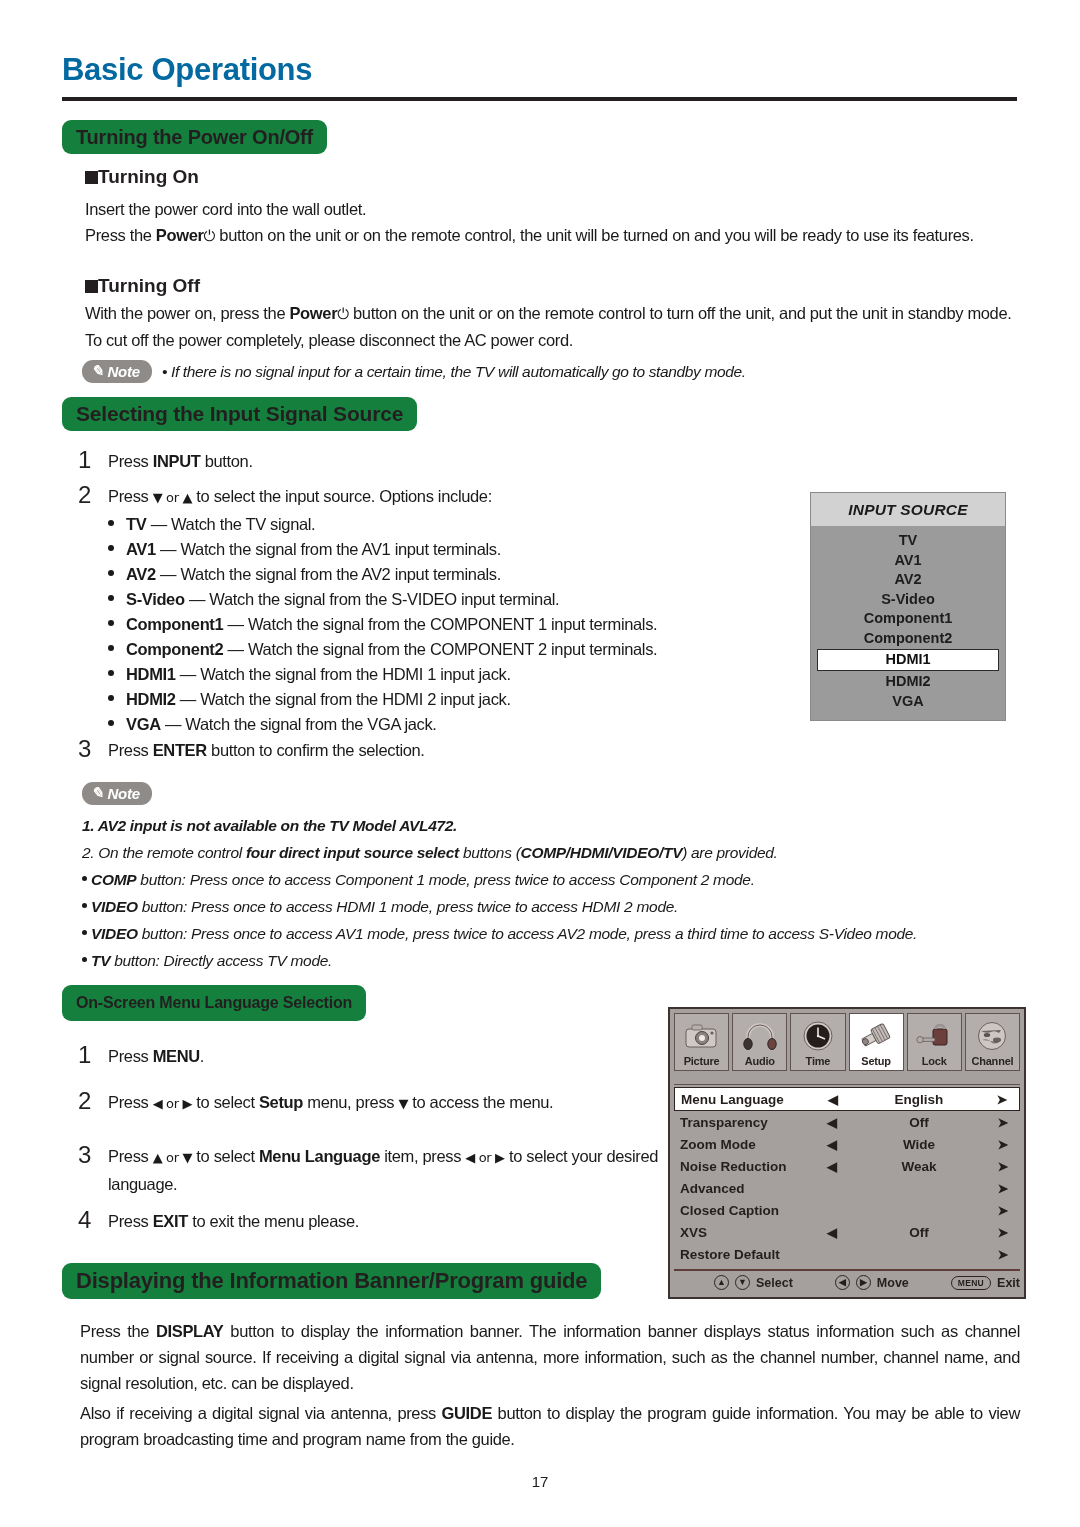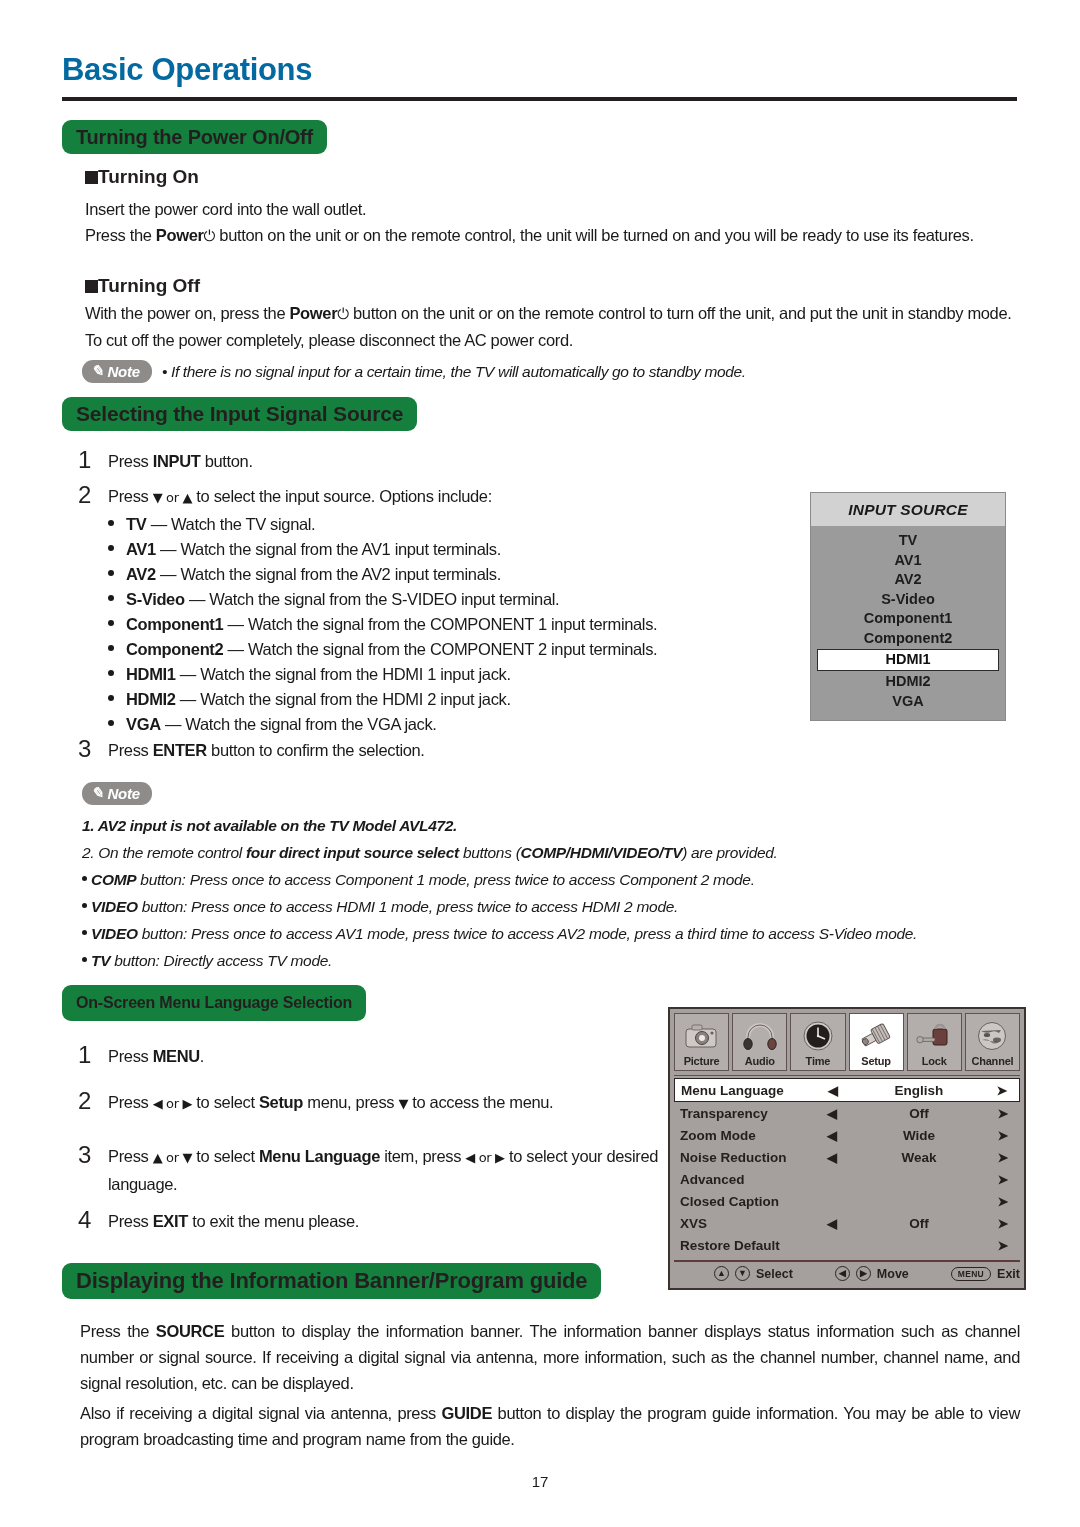--- a/index.html
+++ b/index.html
@@ -175,21 +175,21 @@
     position: absolute;
     left: 668px; top: 1007px;
     width: 358px;
     background: #a5a09e;
     border: 2px solid #3a3330;
     padding: 4px;
   }
   .osd-tabs {
     display: flex;
     gap: 3px;
-    margin-bottom: 4px;
+    margin-bottom: 13px;
   }
   .osd-tab {
     flex: 1;
     border: 1px solid #5e5350;
     background: #b3aeac;
     text-align: center;
     padding: 3px 0 2px;
   }
   .osd-tab.active { background: #ffffff; }
   .osd-tab .ico {
@@ -605,21 +605,21 @@
       <span class="grp">
         <span class="keycap-wide">MENU</span>
         <span>Exit</span>
       </span>
     </div>
   </div>
 
   <div class="pill" style="left:62px; top:1263px; height:36px; font-size:22px;">Displaying the Information Banner/Program guide</div>
 
   <div class="para" style="left:80px; top:1318px; width:940px; text-align:justify;">
-    <span>Press the </span><b>SOURCE</b><span> button to display the information banner. The information banner displays status information such as channel number or signal source. If receiving a digital signal via antenna, more information, such as the channel number, channel name, and signal resolution, etc. can be displayed.</span>
+    <span>Press the </span><b>DISPLAY</b><span> button to display the information banner. The information banner displays status information such as channel number or signal source. If receiving a digital signal via antenna, more information, such as the channel number, channel name, and signal resolution, etc. can be displayed.</span>
   </div>
 
   <div class="para" style="left:80px; top:1400px; width:940px; text-align:justify;">
     <span>Also if receiving a digital signal via antenna, press </span><b>GUIDE</b><span> button to display the program guide information. You may be able to view program broadcasting time and program name from the guide.</span>
   </div>
 
   <div class="pgnum">17</div>
 
 </div>
 

